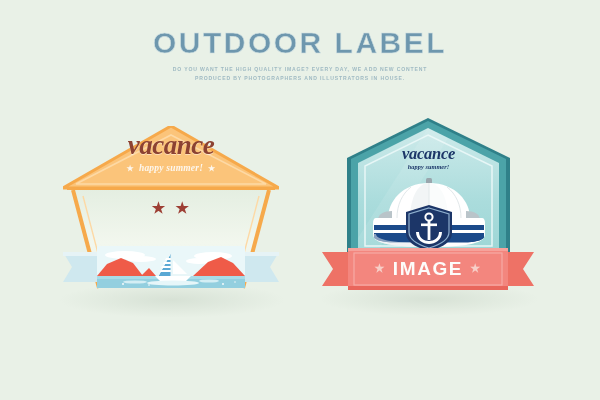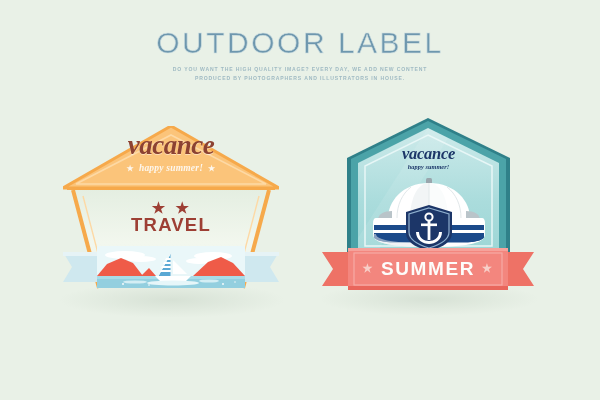--- a/index.html
+++ b/index.html
@@ -24,21 +24,21 @@
   
   .header {
     position: absolute;
     left: 0;
     top: 28px;
     width: 600px;
     text-align: center;
   }
   .header-title {
     font-family: "Liberation Sans", sans-serif;
-    font-weight: normal;
+    font-weight: bold;
     font-size: 30px;
     letter-spacing: 2.5px;
     color: #6e97ae;
     -webkit-text-stroke: 0.6px #cfe0e2;
     line-height: 1;
     margin: 0;
     white-space: nowrap;
   }
   .header-sub {
     margin-top: 7px;
@@ -331,21 +331,20 @@
       <div class="lb-happy">
         <span class="lb-star-small">★</span>
         <span>happy summer!</span>
         <span class="lb-star-small">★</span>
       </div>
       <div class="lb-lets">
         <div class="rowa">
           <span class="star-big">★</span>
           <span class="star-big">★</span>
         </div>
-        <div>TRAVEL</div>
       </div>
     </div>
   </div>
 
   <div class="badge-shadow" style="left:318px; top:282px; width:222px; height:34px;"></div>
 
   <div id="badge-right">
 
     <svg class="rb-shield" viewBox="0 0 163 142">
       <defs>
@@ -410,18 +409,18 @@
       <polygon points="186,2 178,2 178,44 186,44" fill="#d9544a"></polygon>
 
       <rect x="26" y="2" width="160" height="42" fill="#f3867e"></rect>
       <rect x="26" y="2" width="160" height="3" fill="#f6a29b"></rect>
       <rect x="26" y="40" width="160" height="4" fill="#e9665c"></rect>
       <rect x="32" y="7" width="148" height="32" fill="none" stroke="#f7aba5" stroke-width="1.2"></rect>
     </svg>
 
     <div class="rb-ribbon-text">
       <span class="rstar">★</span>
-      <span>SUMMER</span>
+      <span>IMAGE</span>
       <span class="rstar">★</span>
     </div>
   </div>
 
 </div>
 
 </body></html>

